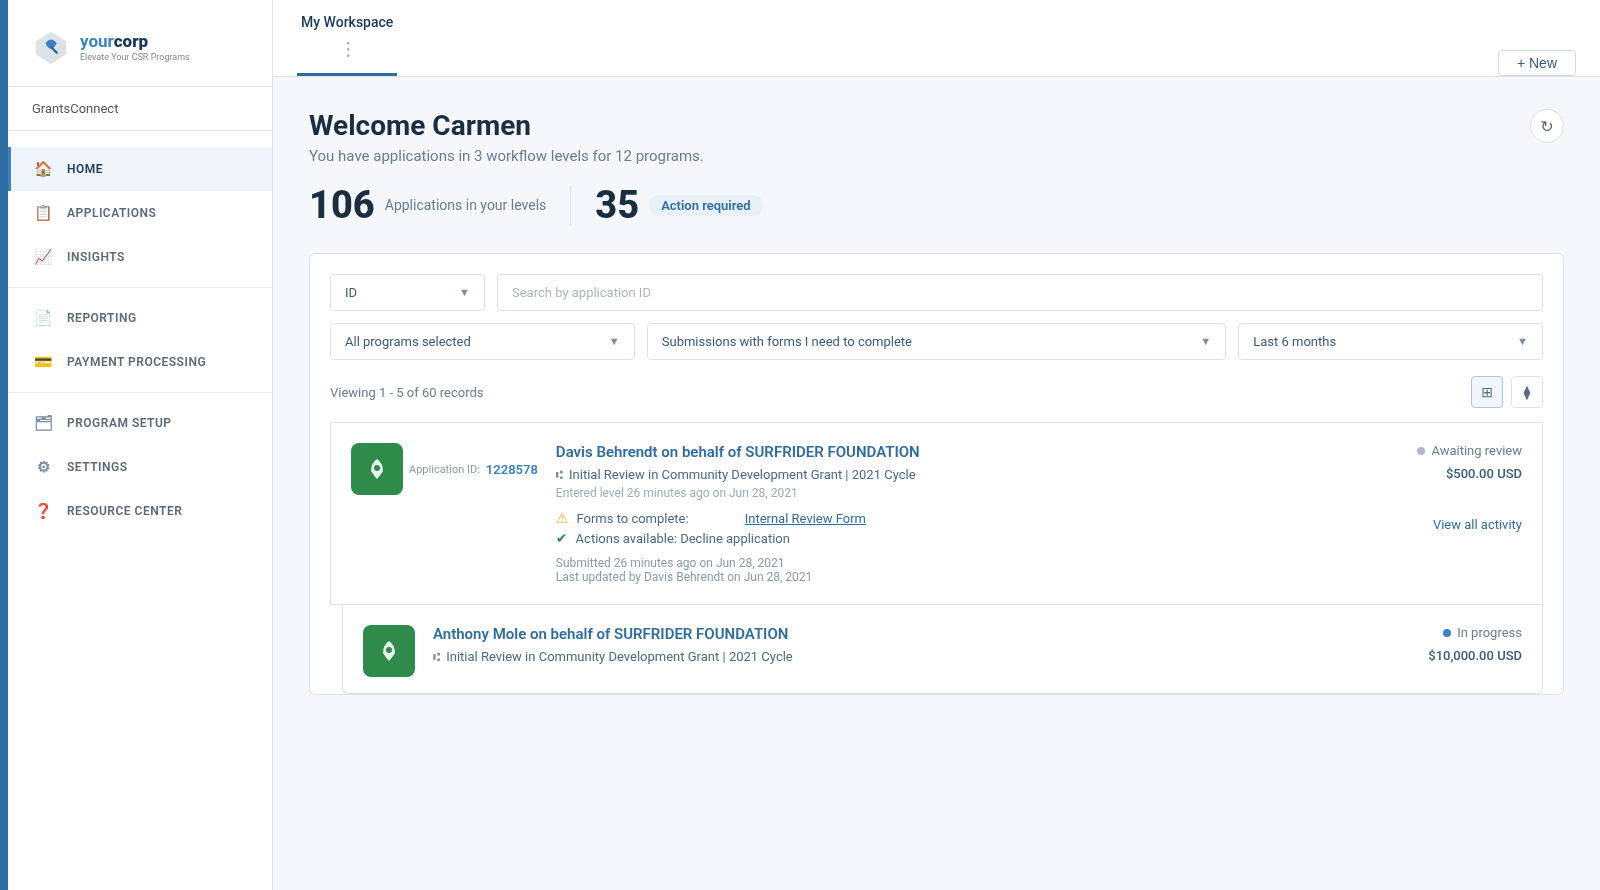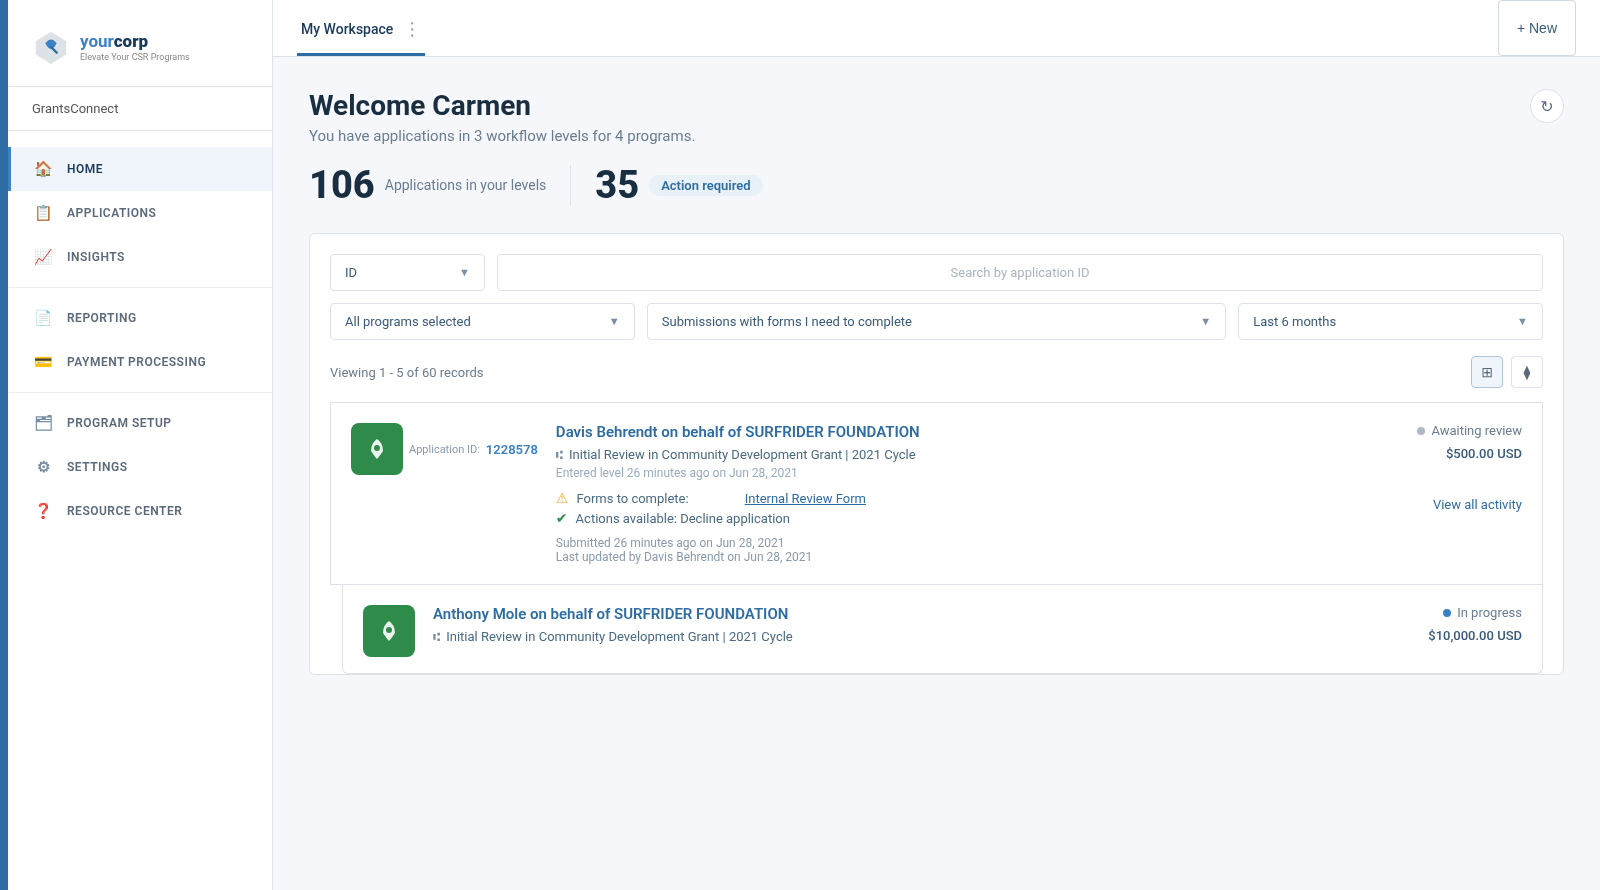--- a/index.html
+++ b/index.html
@@ -115,41 +115,42 @@
       display: flex;
       align-items: center;
       gap: 8px;
       padding: 14px 4px;
       font-size: 14px;
       font-weight: 500;
       color: #5a6a7a;
       cursor: pointer;
       border-bottom: 3px solid transparent;
       margin-right: 4px;
+      flex-direction: column;
     }
     .tab-item.active {
       color: #1a3a5c;
       border-bottom: 3px solid #2e6da4;
     }
     .tab-dots {
       font-size: 18px;
       color: #8a9aac;
       cursor: pointer;
       margin-left: 2px;
     }
     .tab-bar-right {
       margin-left: auto;
       display: flex;
       align-items: center;
     }
     .new-btn {
       display: flex;
       align-items: center;
       gap: 6px;
-      padding: 19px 18px;
+      padding: 4px 18px;
       background: #fff;
       border: 1px solid #d0d8e0;
       border-radius: 4px;
       font-size: 14px;
       color: #3a5a7a;
       cursor: pointer;
       font-weight: 500;
     }
 
     
@@ -264,21 +265,20 @@
     .filter-search {
       flex: 1;
       display: flex;
       align-items: center;
       padding: 10px 14px;
       border: 1px solid #dde2e8;
       border-radius: 4px;
       background: #fff;
       font-size: 13px;
       color: #aab5c0;
-      justify-content: center;
     }
     .filter-programs { flex: 1; }
     .filter-submissions { flex: 2; }
     .filter-time { flex: 1; }
 
     .results-row {
       display: flex;
       align-items: center;
       justify-content: space-between;
       padding: 0 0 14px;
@@ -496,21 +496,21 @@
       <button class="new-btn">+ New</button>
     </div>
   </div>
 
   <div class="page-content">
 
     <div class="welcome-header">
       <h1 class="welcome-title">Welcome Carmen</h1>
       <button class="refresh-btn">↻</button>
     </div>
-    <p class="welcome-subtitle">You have applications in 3 workflow levels for 4 programs.</p>
+    <p class="welcome-subtitle">You have applications in 3 workflow levels for 12 programs.</p>
 
     <div class="stats-row">
       <div class="stat-block">
         <span class="stat-number">106</span>
         <span class="stat-label">Applications in your levels</span>
       </div>
       <div class="stat-divider"></div>
       <div class="stat-block">
         <span class="stat-number">35</span>
         <span class="action-required-badge">Action required</span>

